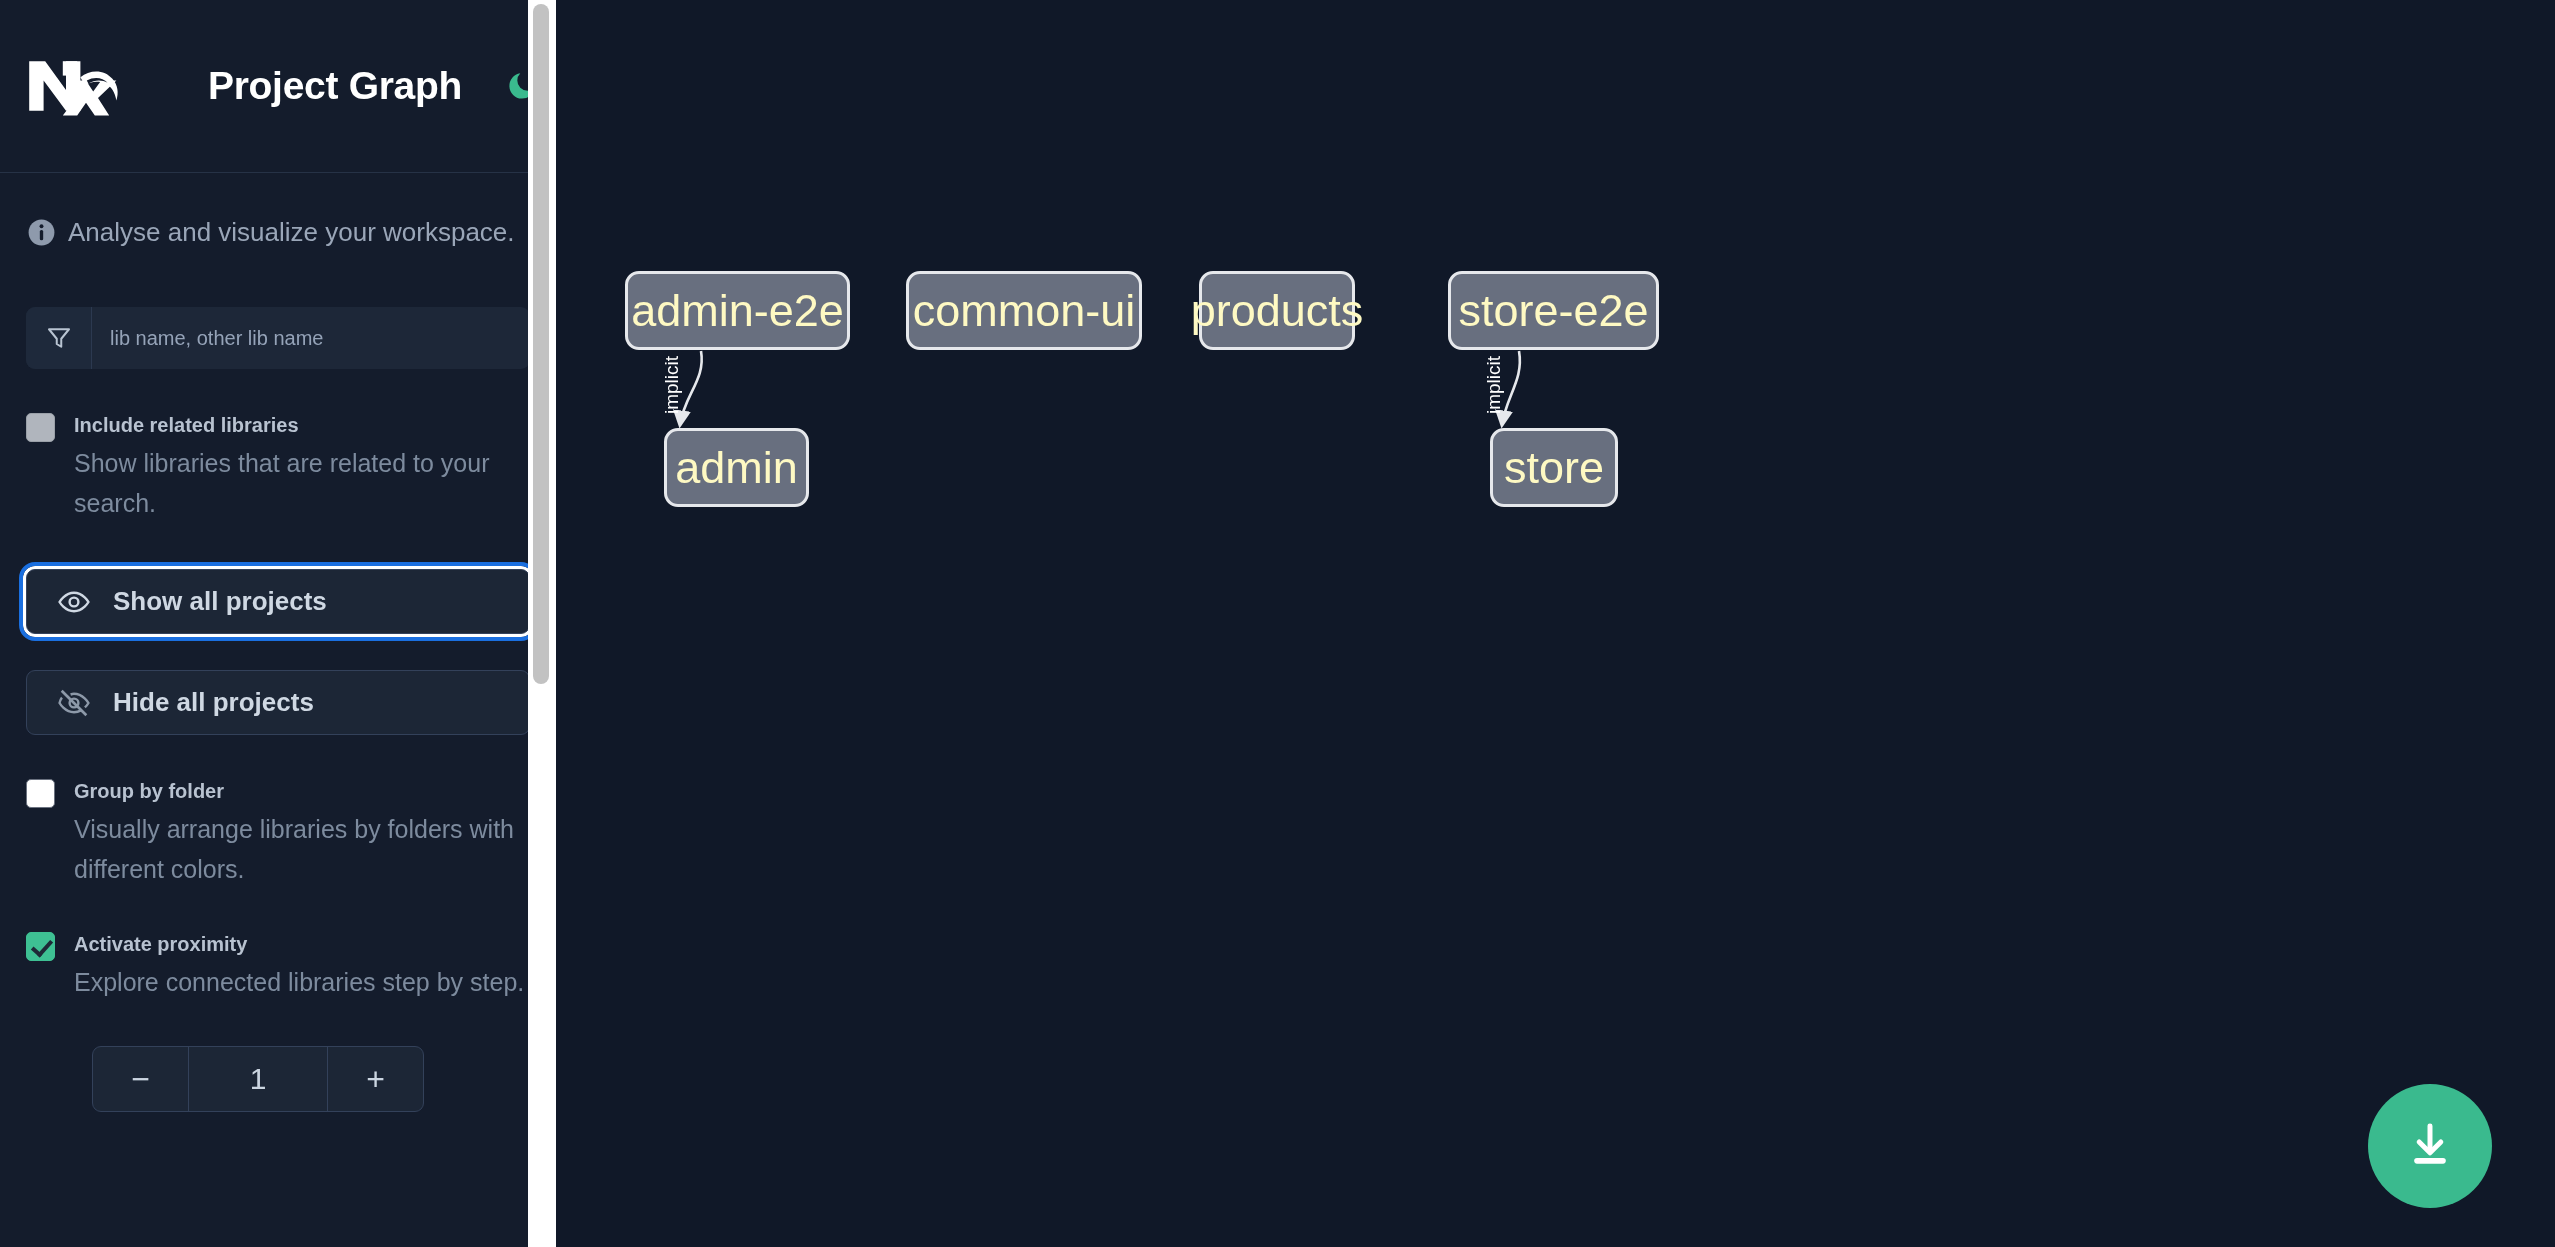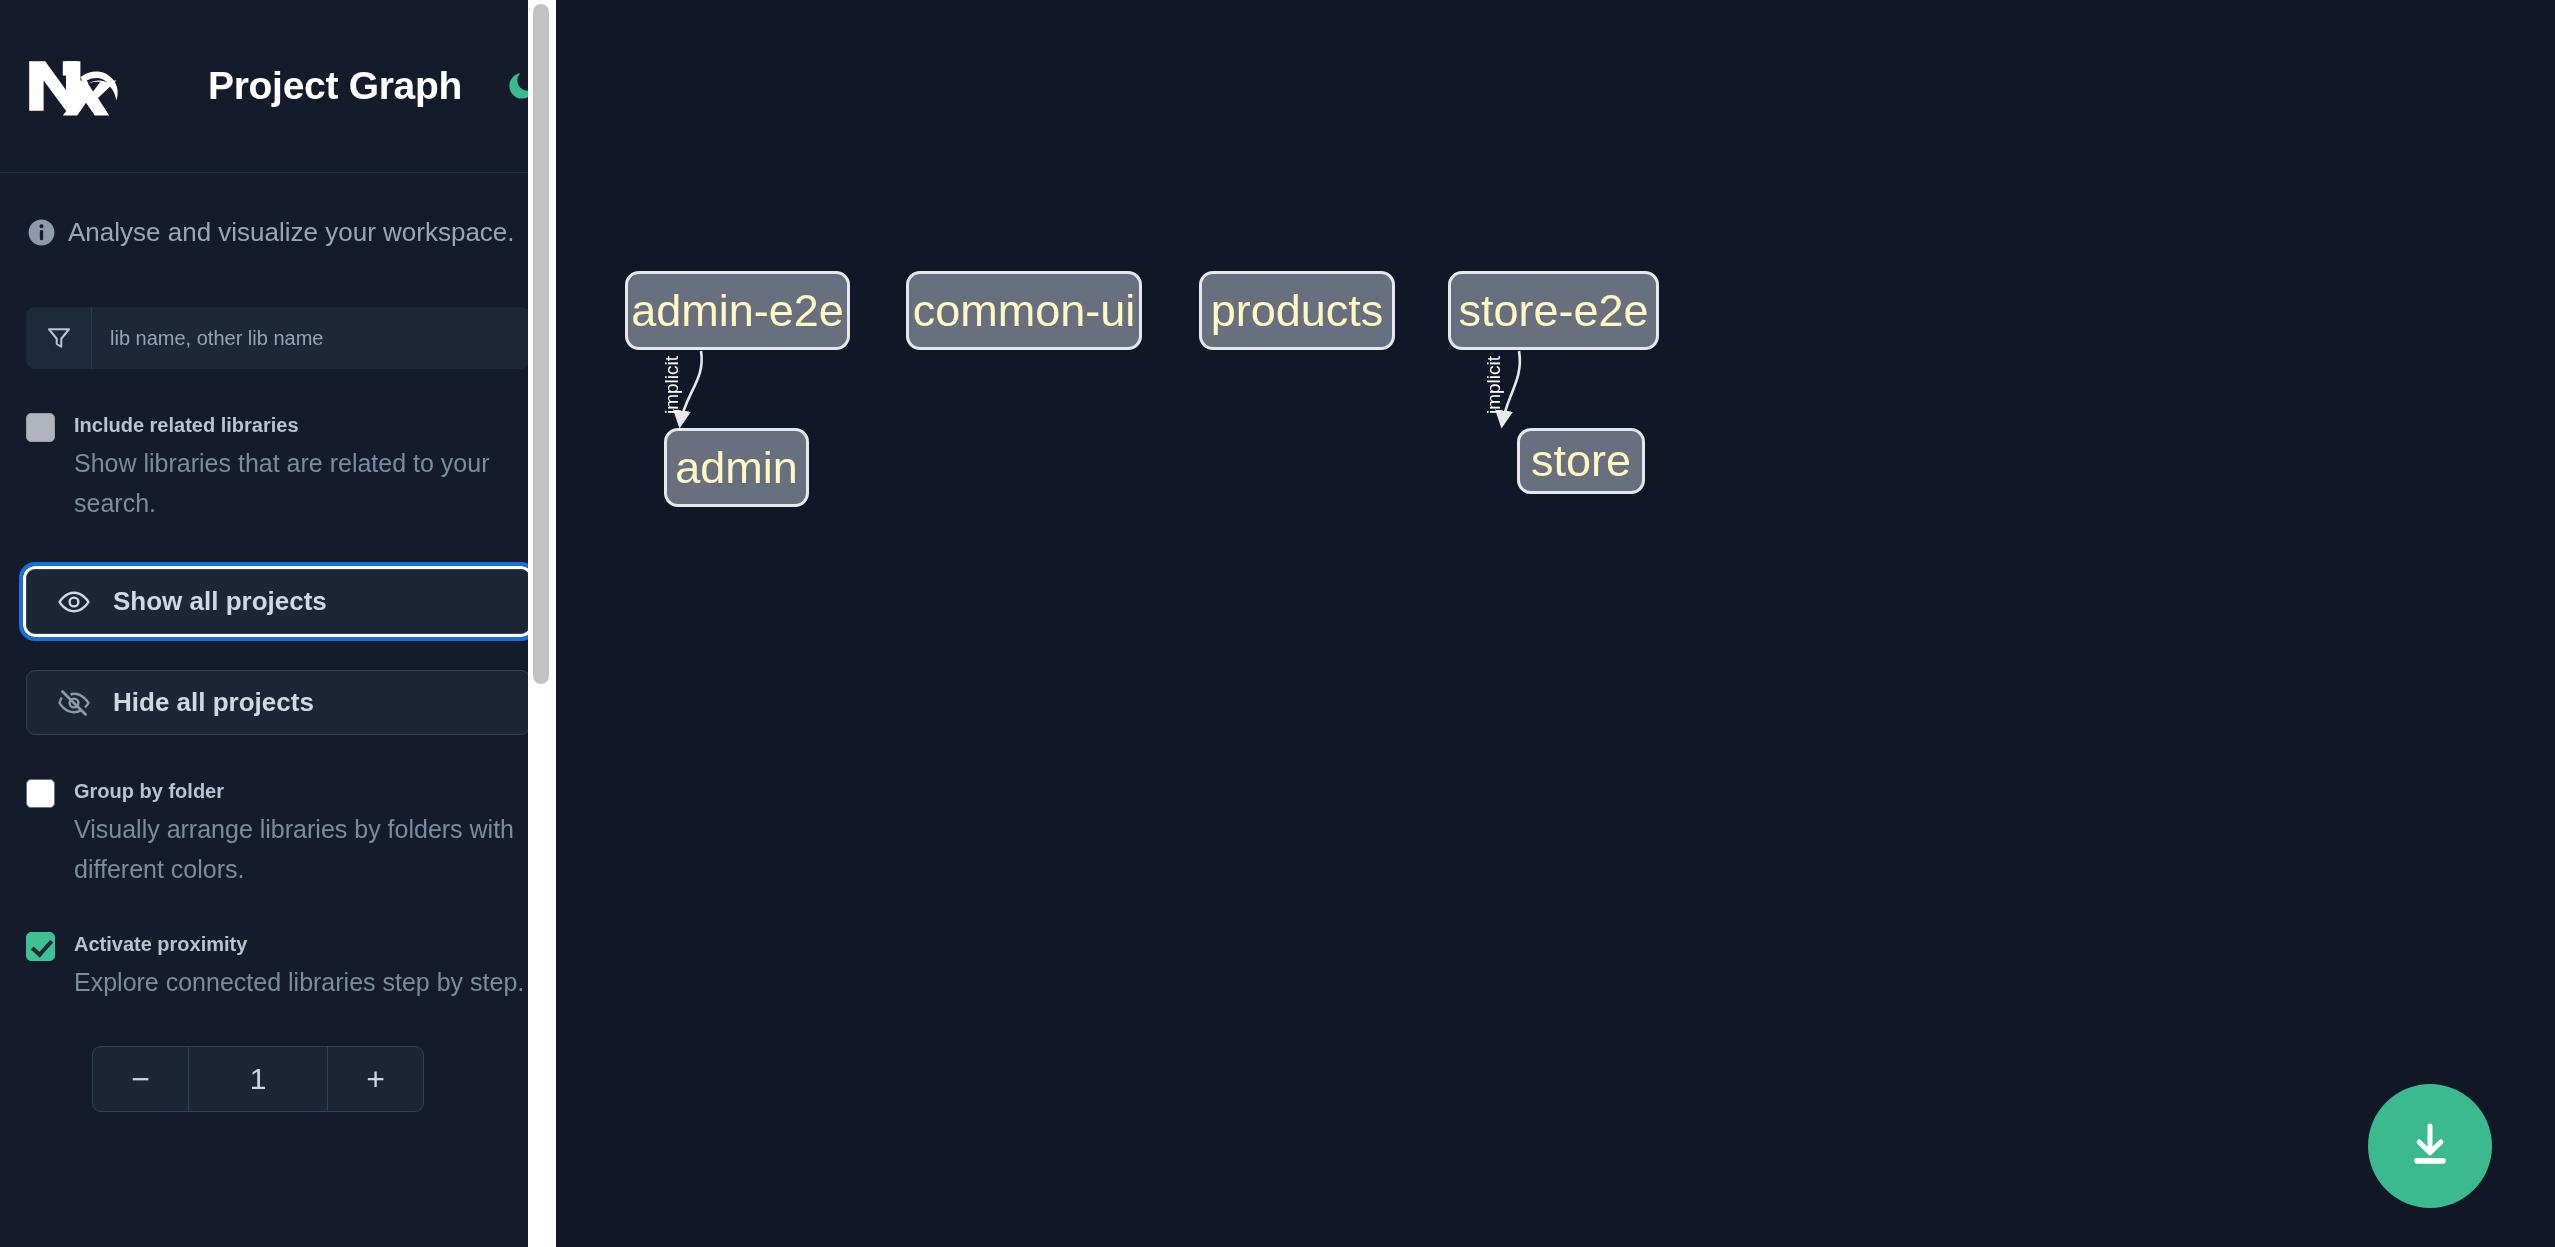--- a/index.html
+++ b/index.html
@@ -389,25 +389,25 @@
       <path d="M963 351 C968 380 950 396 946 425" fill="none" stroke="#e6e8ec" stroke-width="2.6" marker-end="url(#arrow)"></path>
       <text x="944" y="385" fill="#ffffff" font-size="19" font-family="Liberation Sans, sans-serif" transform="rotate(-90 944 385)" text-anchor="middle">implicit</text>
     </svg>
 
     <div class="node" style="left:69px; top:271px; width:225px; height:79px;">admin-e2e</div>
 
     <div class="node" style="left:108px; top:428px; width:145px; height:79px;">admin</div>
 
     <div class="node" style="left:350px; top:271px; width:236px; height:79px;">common-ui</div>
 
-    <div class="node" style="left:643px; top:271px; width:196px; height:79px;">products</div>
+    <div class="node" style="left:643px; top:271px; width:156px; height:79px;">products</div>
 
     <div class="node" style="left:892px; top:271px; width:211px; height:79px;text-align:center;">store-e2e</div>
 
-    <div class="node" style="left:934px; top:428px; width:128px; height:66px;margin-left:27px;">store</div>
+    <div class="node" style="left:934px; top:428px; width:128px; height:79px;">store</div>
 
     <button class="fab">
       <span>
         <svg viewBox="0 0 24 24" width="52" height="52" aria-hidden="true">
           <line x1="12" y1="3.2" x2="12" y2="15" stroke="#ffffff" stroke-width="2.3" stroke-linecap="round"></line>
           <path d="M7 10.6 L12 15.6 L17 10.6" fill="none" stroke="#ffffff" stroke-width="2.3" stroke-linecap="round" stroke-linejoin="round"></path>
           <line x1="6" y1="19.3" x2="18" y2="19.3" stroke="#ffffff" stroke-width="2.6" stroke-linecap="round"></line>
         </svg>
       </span>
     </button>

